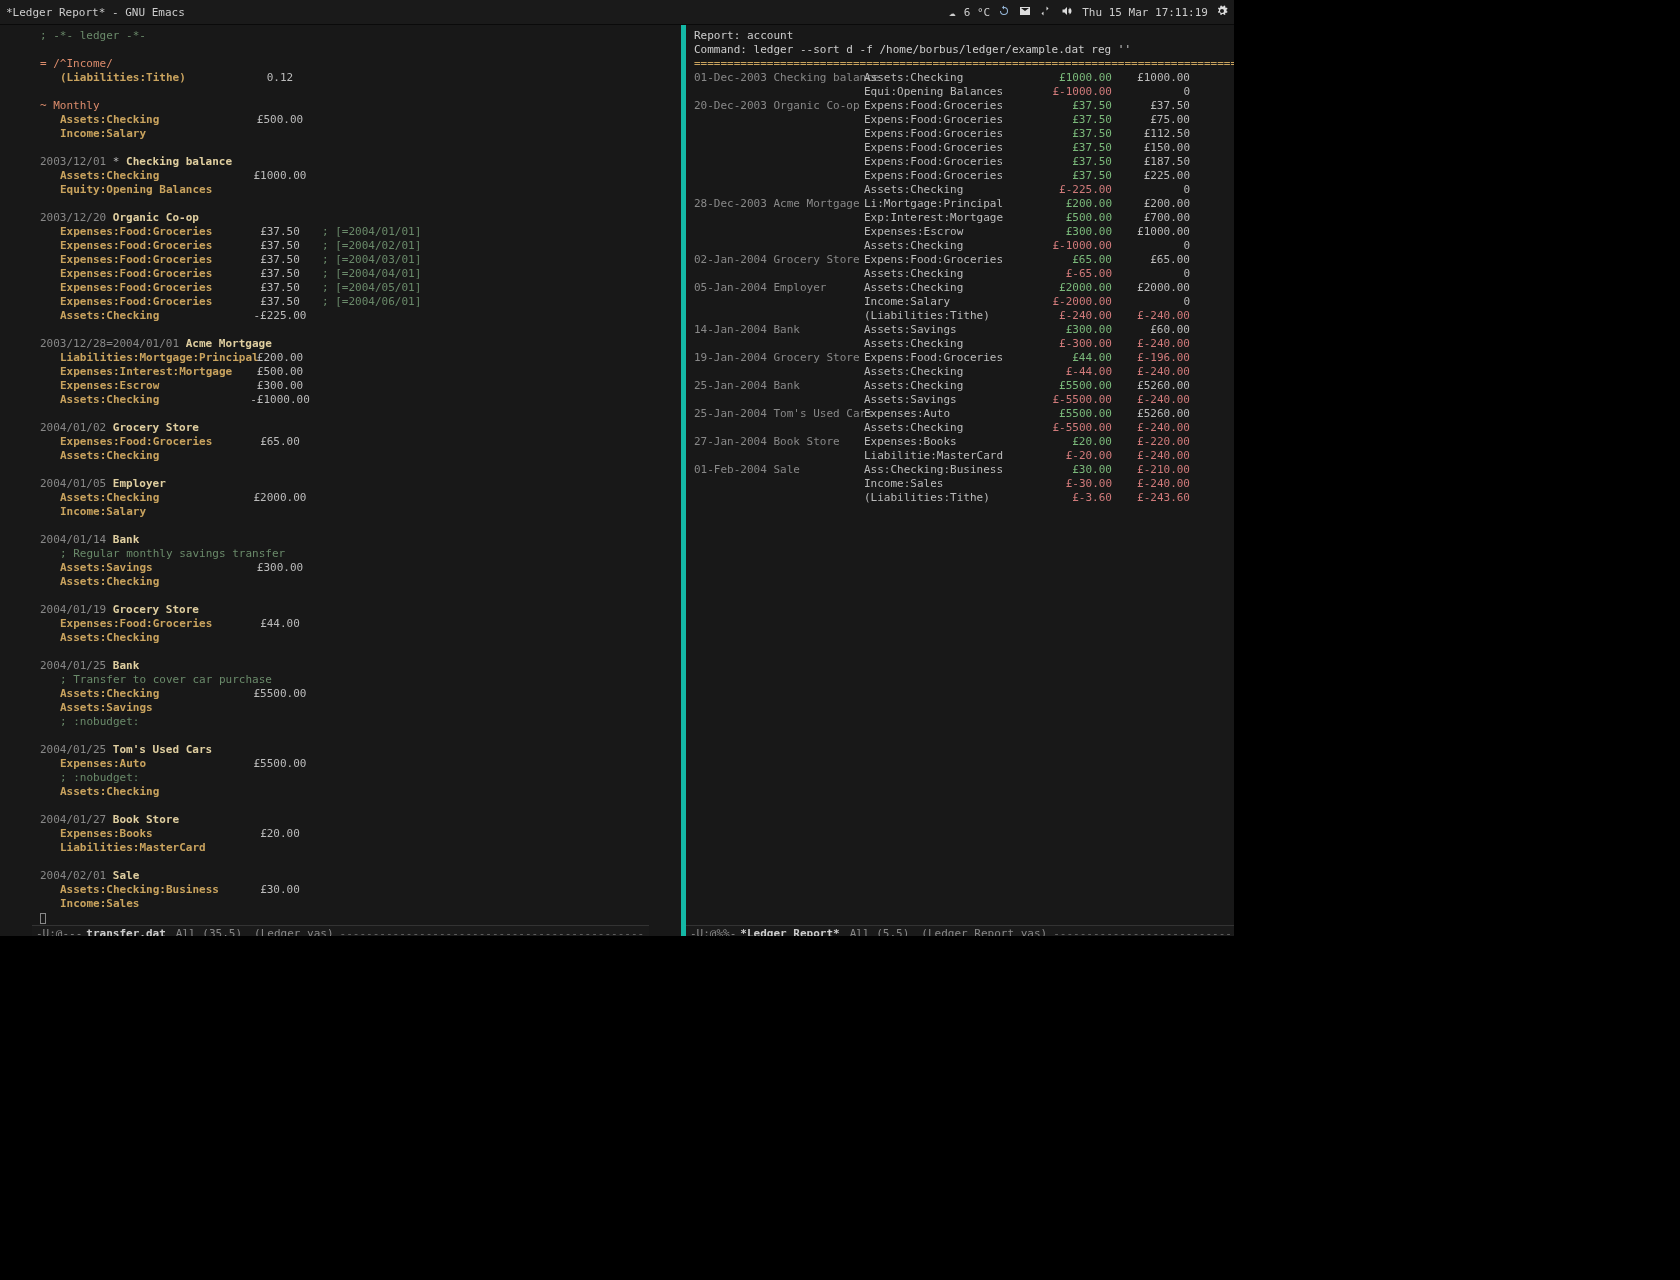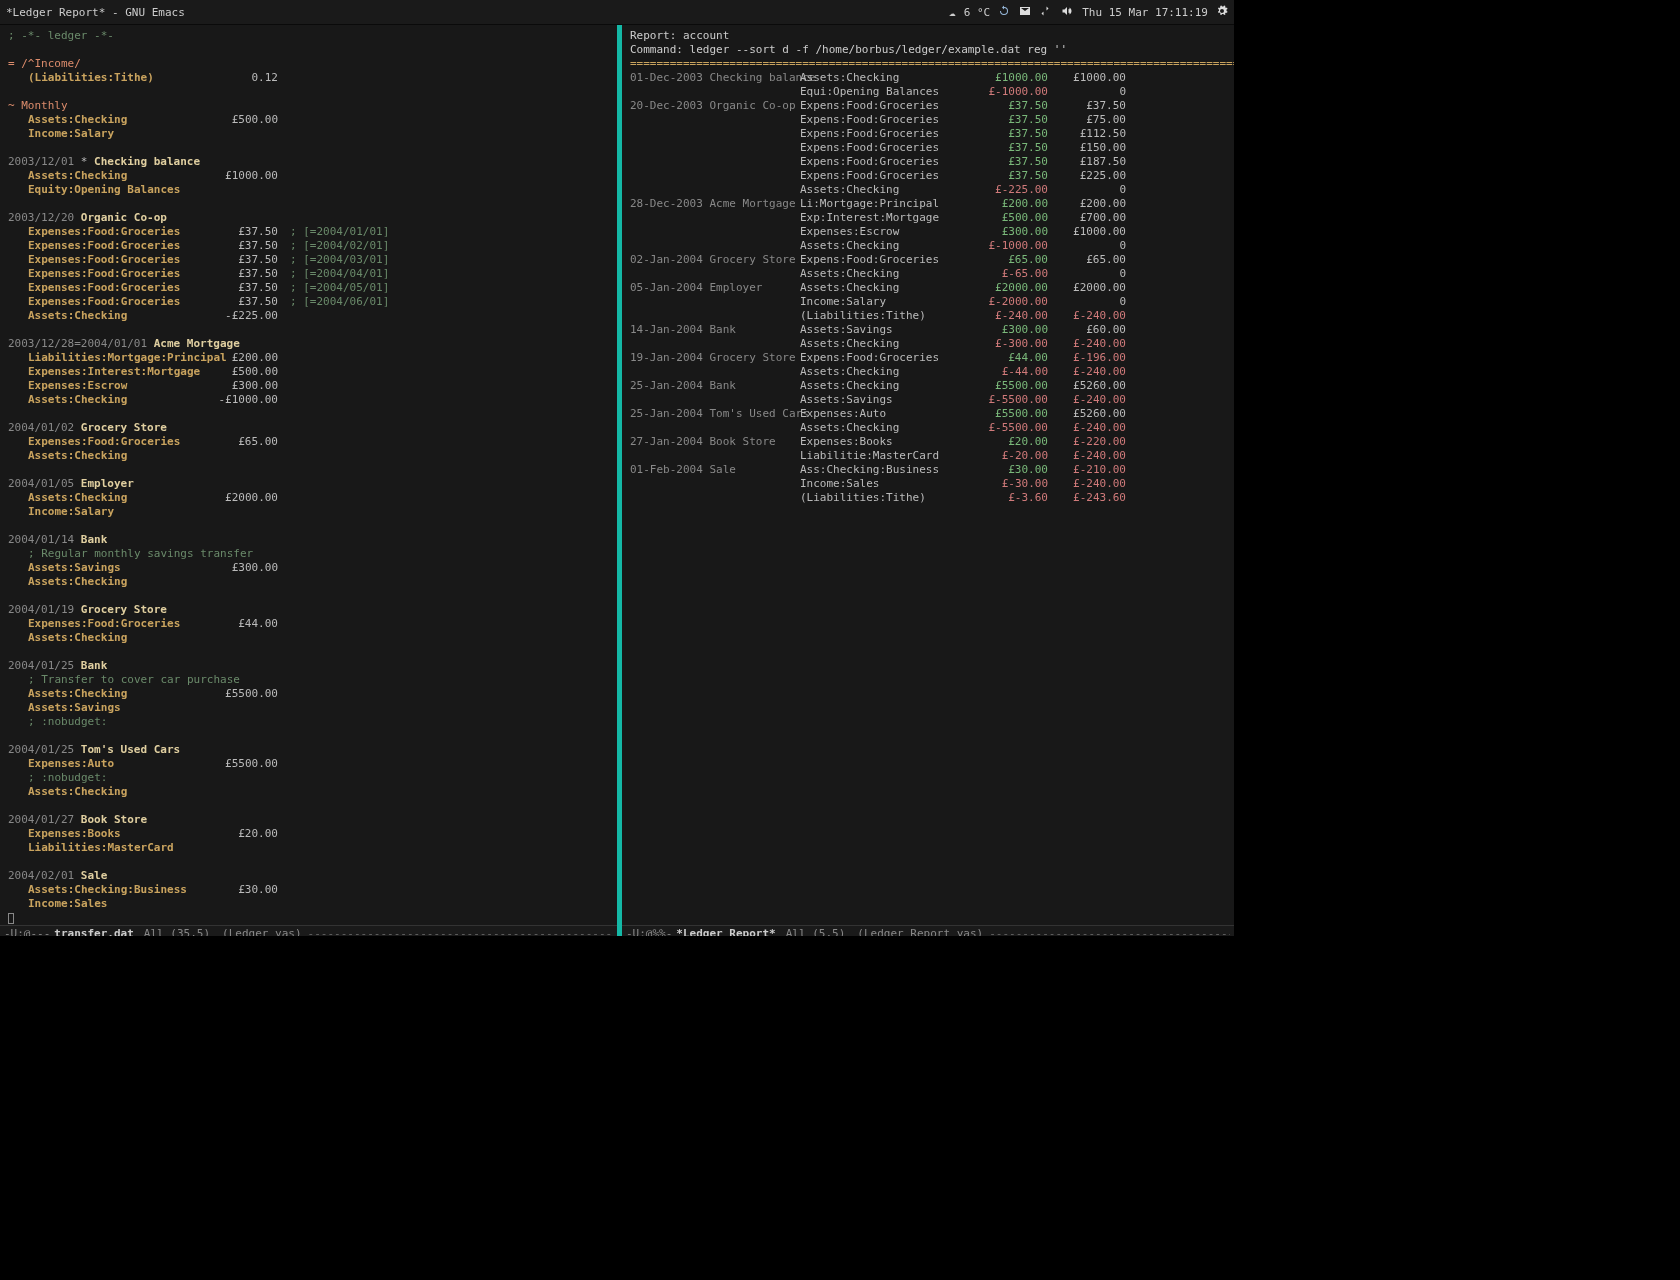--- a/index.html
+++ b/index.html
@@ -29,20 +29,21 @@
   .workspace {
     display: flex;
     height: calc(100% - 20px);
     background: #181818;
   }
   .pane {
     width: 50%;
     display: flex;
     flex-direction: column;
     background: #181818;
+    margin-left: 32px;
   }
   .pane.right { border-left: 5px solid #14b8a6; }
   .buffer {
     flex: 1;
     padding: 4px 8px;
     overflow: hidden;
     line-height: 14px;
     white-space: pre;
   }
   .modeline {
@@ -81,21 +82,21 @@
   .tot  { color: #bbb; }
   .zeroamt { color: #bbb; }
   .row { display: block; }
   .col-desc { display:inline-block; width: 170px; }
   .col-acct { display:inline-block; width: 170px; }
   .col-amt  { display:inline-block; width: 78px; text-align: right; }
   .col-tot  { display:inline-block; width: 78px; text-align: right; }
   .lrow { display:block; }
   .lind { display:inline-block; width: 20px; }
   .lac  { display:inline-block; width: 190px; }
-  .lamt { display:inline-block; width: 60px; text-align:right; }
+  .lamt { display:inline-block; width: 60px; text-align:center; }
   .lnote{ display:inline-block; margin-left: 12px; }
   .cursor-box { display:inline-block; width:6px; height:11px; border:1px solid #888; vertical-align:middle;}
 </style>
 </head>
 <body>
 
 <div class="topbar">
   <span class="title">*Ledger Report* - GNU Emacs</span>
   <span class="spacer"></span>
   <span class="tray">

